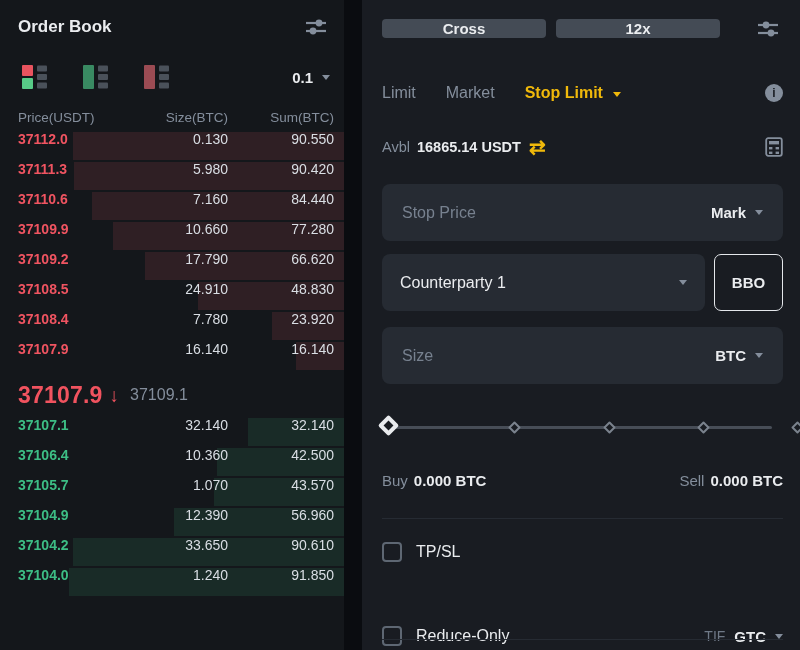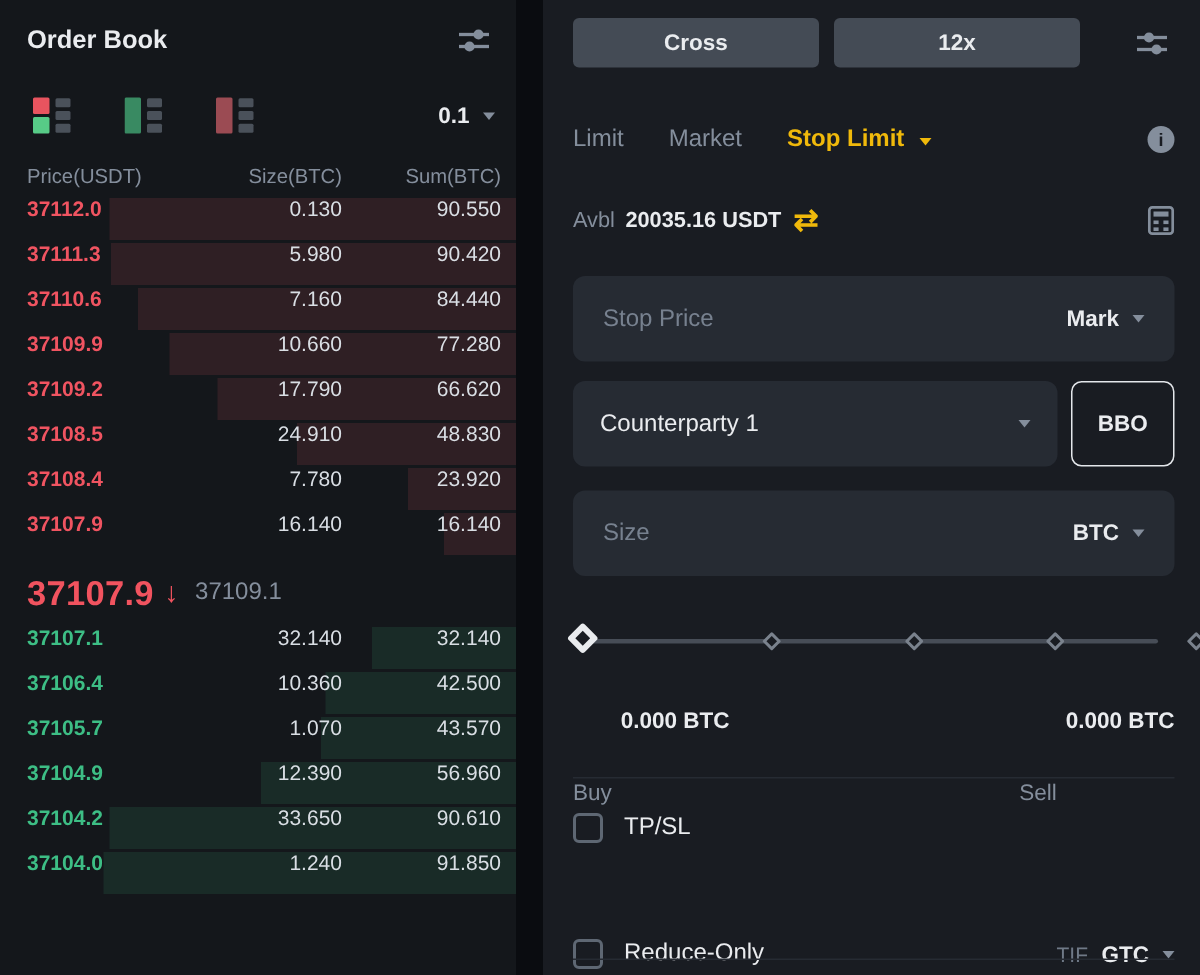--- a/index.html
+++ b/index.html
@@ -77,21 +77,21 @@
 
   
   .trade-panel {
     position:absolute; left:362px; top:0; width:438px; height:650px;
     background:#191C22;
   }
   .tp-row { position:absolute; left:20px; right:17px; }
 
   .margin-row { top:12px; height:33px; display:flex; align-items:center; }
   .mode-btn {
-    width:164px; height:33px; background:#444B55; border:none; border-radius:4px;
+    width:164px; height:19px; background:#444B55; border:none; border-radius:4px;
     color:#EAECEF; font-size:15px; font-weight:600; cursor:pointer;
     font-family:"Liberation Sans", sans-serif;
   }
   .mode-btn + .mode-btn { margin-left:10px; }
   .margin-row .sliders-icon { margin-left:auto; margin-right:3px; }
 
   .tabs-row { top:84px; display:flex; align-items:center; font-size:16px; }
   .tab { color:#848E9C; margin-right:30px; cursor:pointer; }
   .tab.active { color:#F0B90B; font-weight:600; margin-right:10px; }
   .tabs-row .caret { margin-top:2px; }
@@ -143,21 +143,21 @@
     background:#191C22; border:2px solid #7A828D; border-radius:1px;
     transform:rotate(45deg); margin-left:-6px; cursor:pointer;
   }
   .slider-handle {
     position:absolute; top:5px; width:15px; height:15px;
     background:#191C22; border:4px solid #E9EBEE; border-radius:2px;
     transform:rotate(45deg); margin-left:-11px; cursor:grab; z-index:2;
   }
 
   .buysell-row { top:472px; display:flex; font-size:15px; }
-  .bs-label { color:#848E9C; margin-right:6px;margin-top:48px; }
+  .bs-label { color:#848E9C; margin-right:6px; }
   .bs-value { color:#EAECEF; font-weight:700; }
   .bs-right { margin-left:auto; display:flex; }
 
   .divider { position:absolute; left:20px; right:17px; height:1px; background:#262B33; }
   .divider.d1 { top:518px; }
   .divider.d2 { top:639px; }
 
   .check-row { display:flex; align-items:center; }
   .tpsl-row { top:541px; height:22px; }
   .reduce-row { top:589px; height:22px;margin-top:36px; }
@@ -340,21 +340,21 @@
   <div class="tp-row tabs-row">
     <span class="tab">Limit</span>
     <span class="tab">Market</span>
     <span class="tab active">Stop Limit</span>
     <span class="caret small yellow"></span>
     <span class="info-icon">i</span>
   </div>
 
   <div class="tp-row avbl-row">
     <span class="avbl-label">Avbl</span>
-    <span class="avbl-value num">20035.16 USDT</span>
+    <span class="avbl-value num">16865.14 USDT</span>
     <span class="swap-icon">⇄</span>
     <span class="calc-icon">
       <svg width="18" height="20" viewBox="0 0 18 20">
         <rect x="1.2" y="1.2" width="15.6" height="17.6" rx="2" fill="none" stroke="#848E9C" stroke-width="1.8"></rect>
         <rect x="4" y="4" width="10" height="3.4" fill="#848E9C"></rect>
         <rect x="4" y="10" width="3.4" height="2.4" fill="#848E9C"></rect>
         <rect x="10.6" y="10" width="3.4" height="2.4" fill="#848E9C"></rect>
         <rect x="4" y="14.6" width="3.4" height="2.4" fill="#848E9C"></rect>
         <rect x="10.6" y="14.6" width="3.4" height="2.4" fill="#848E9C"></rect>
       </svg>

